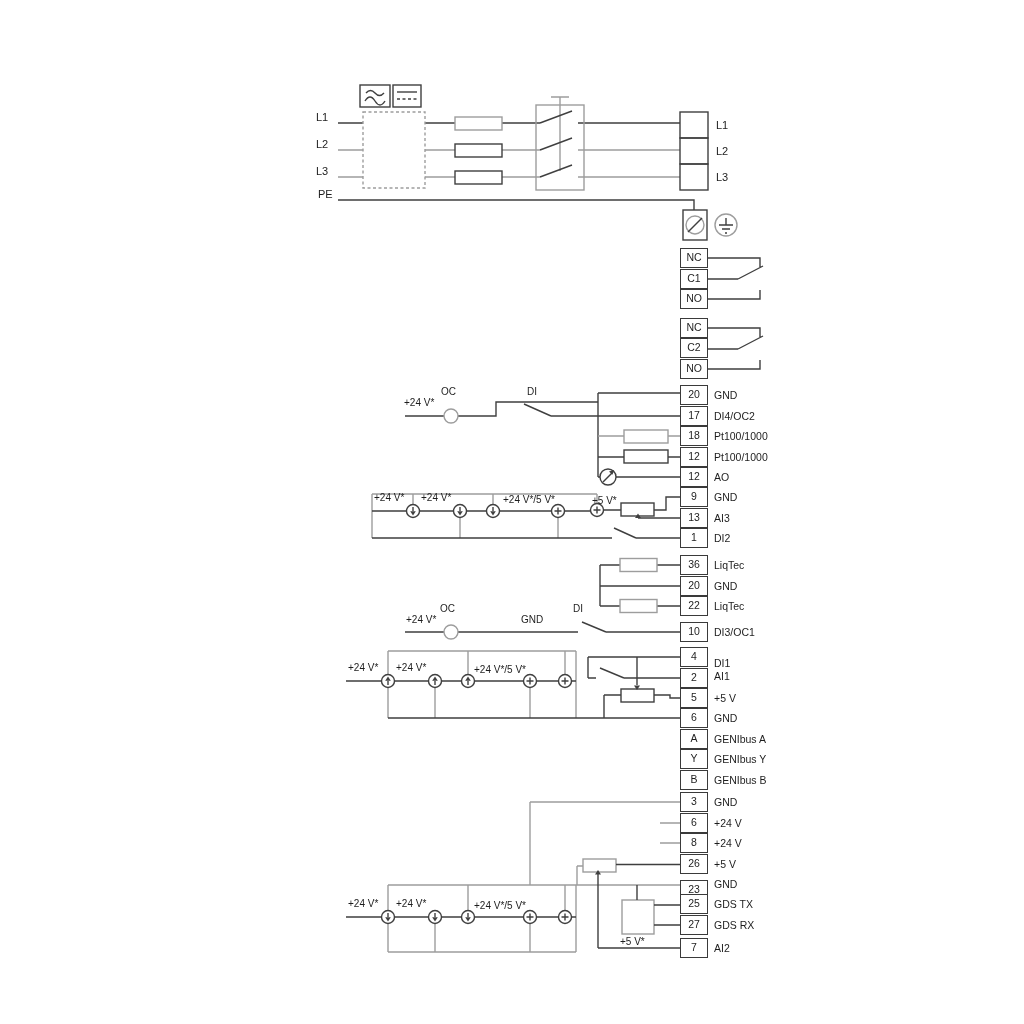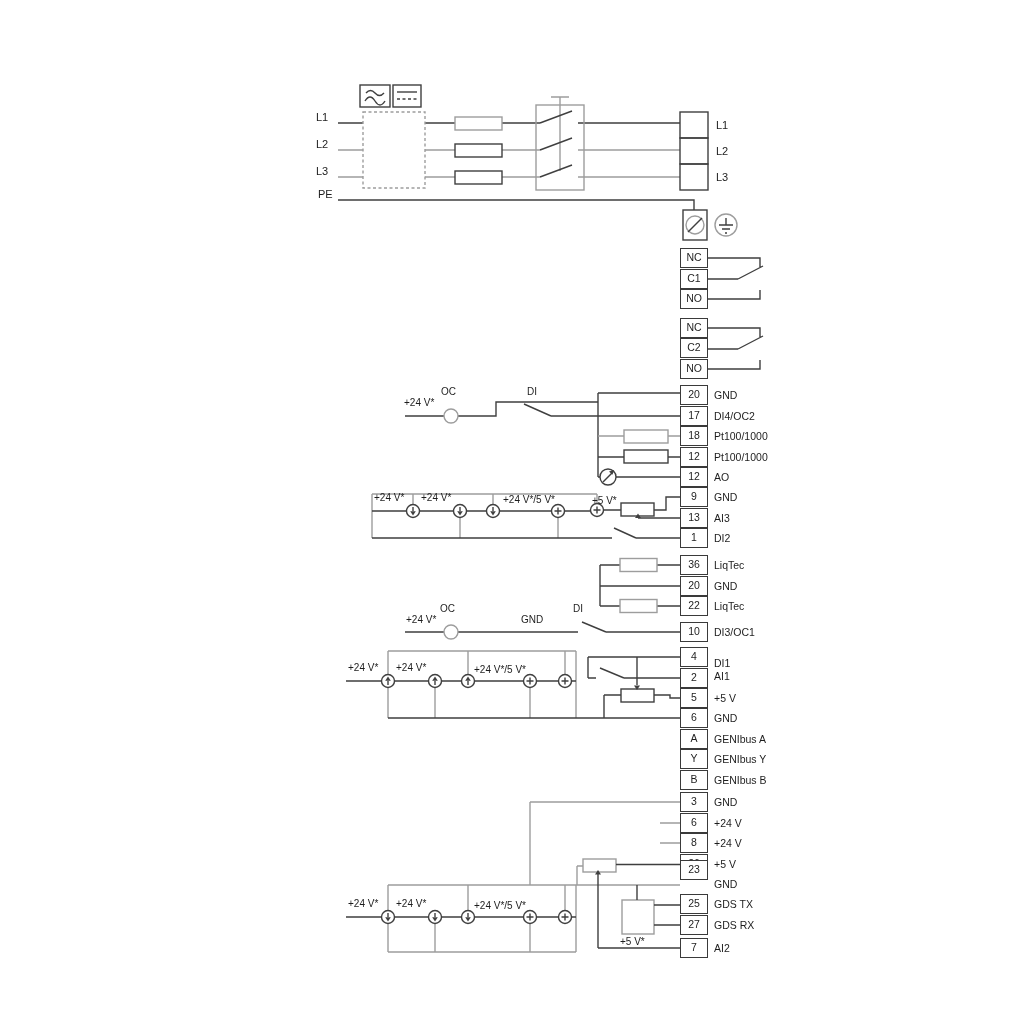--- a/index.html
+++ b/index.html
@@ -222,21 +222,21 @@
 <span class="cl" style="top:774px">GENIbus B</span>
 
 <div class="cell" style="top:792px">3</div>
 <span class="cl" style="top:796px">GND</span>
 <div class="cell" style="top:813px">6</div>
 <span class="cl" style="top:817px">+24 V</span>
 <div class="cell" style="top:833px">8</div>
 <span class="cl" style="top:837px">+24 V</span>
 <div class="cell" style="top:854px">26</div>
 <span class="cl" style="top:858px">+5 V</span>
-<div class="cell" style="top:860px">23</div>
+<div class="cell" style="top:880px">23</div>
 <span class="cl" style="top:878px">GND</span>
 <div class="cell" style="top:894px">25</div>
 <span class="cl" style="top:898px">GDS TX</span>
 <div class="cell" style="top:915px">27</div>
 <span class="cl" style="top:919px">GDS RX</span>
 
 <div class="cell" style="top:938px">7</div>
 <span class="cl" style="top:942px">AI2</span>
 
 <span class="ann" style="left:404px;top:397px">+24 V*</span>

